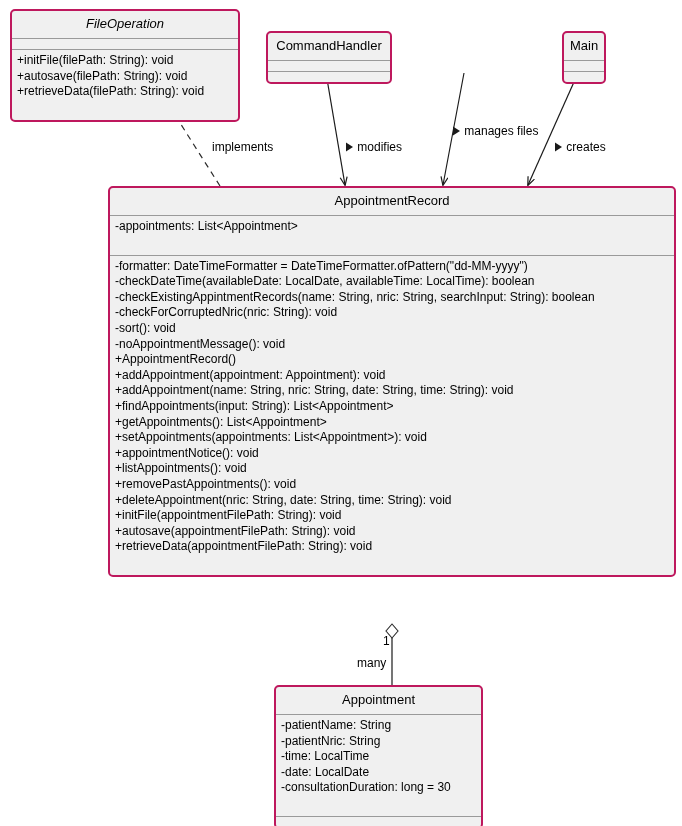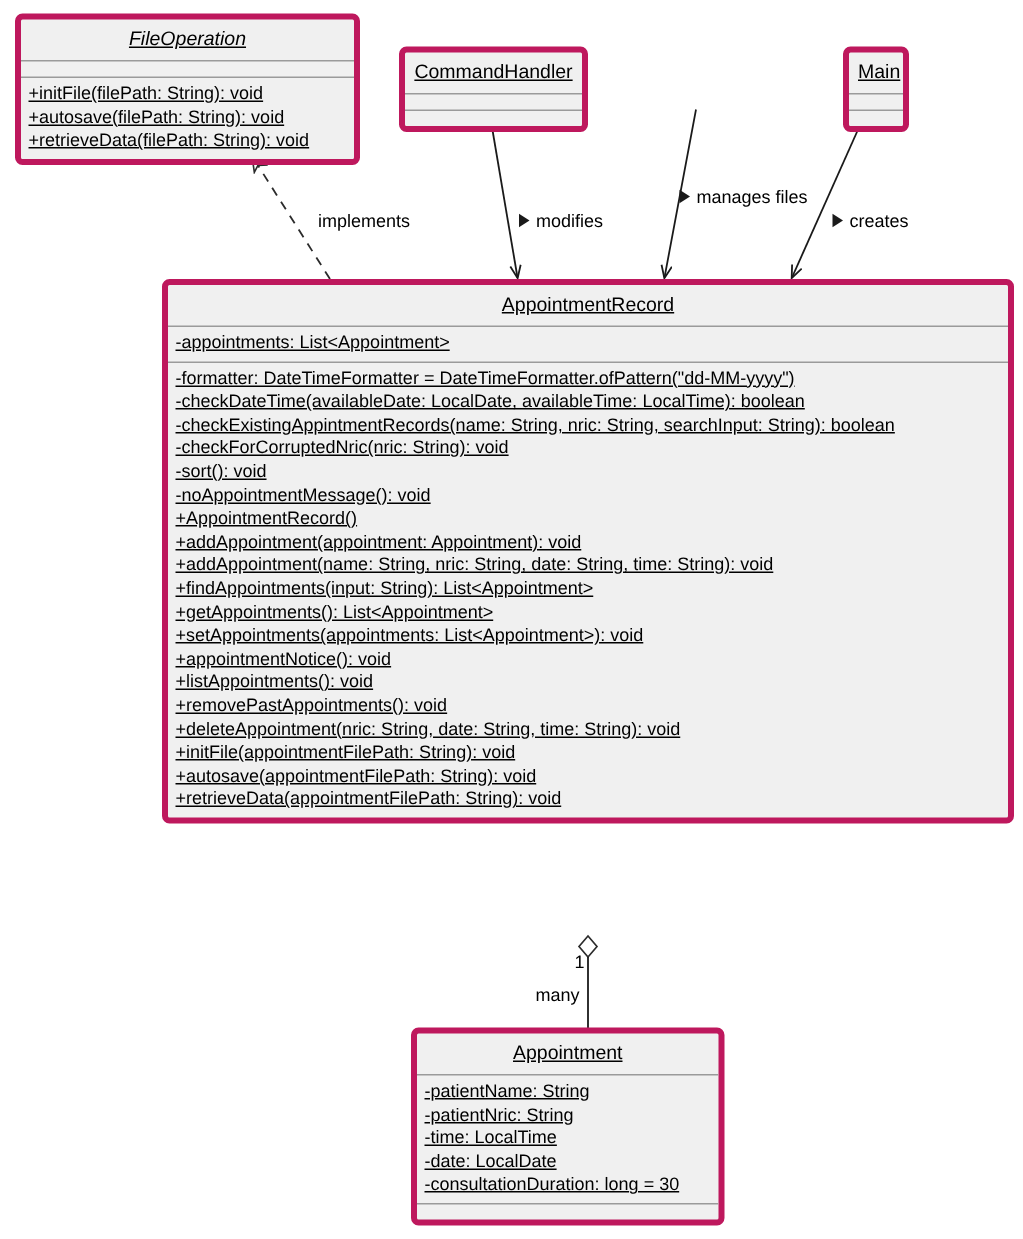--- a/index.html
+++ b/index.html
@@ -27,39 +27,38 @@
     width: 682px;
     height: 826px;
     pointer-events: none;
   }
 
   
   .uml-class {
     position: absolute;
     box-sizing: border-box;
     background: #f0f0f0;
-    border: 4px solid #be185d;
+    border: 2px solid #be185d;
     border-radius: 5px;
     overflow: hidden;
-    text-decoration: underline;
   }
   .uml-title {
     box-sizing: border-box;
     text-align: center;
     font-size: 13px;
     line-height: 16px;
     padding: 5px 6px 6px 6px;
     white-space: nowrap;
   }
   .uml-title.italic { font-style: italic; }
 
   .uml-compartment {
     box-sizing: border-box;
     border-top: 1px solid #9a9a9a;
-    padding: 3px 4px 4px 4px;
+    padding: 3px 4px 20px 4px;
   }
   .uml-compartment.empty {
     height: 11px;
     padding: 0;
   }
   .uml-row {
     font-size: 12px;
     line-height: 15.6px;
     white-space: nowrap;
     padding-left: 1px;

